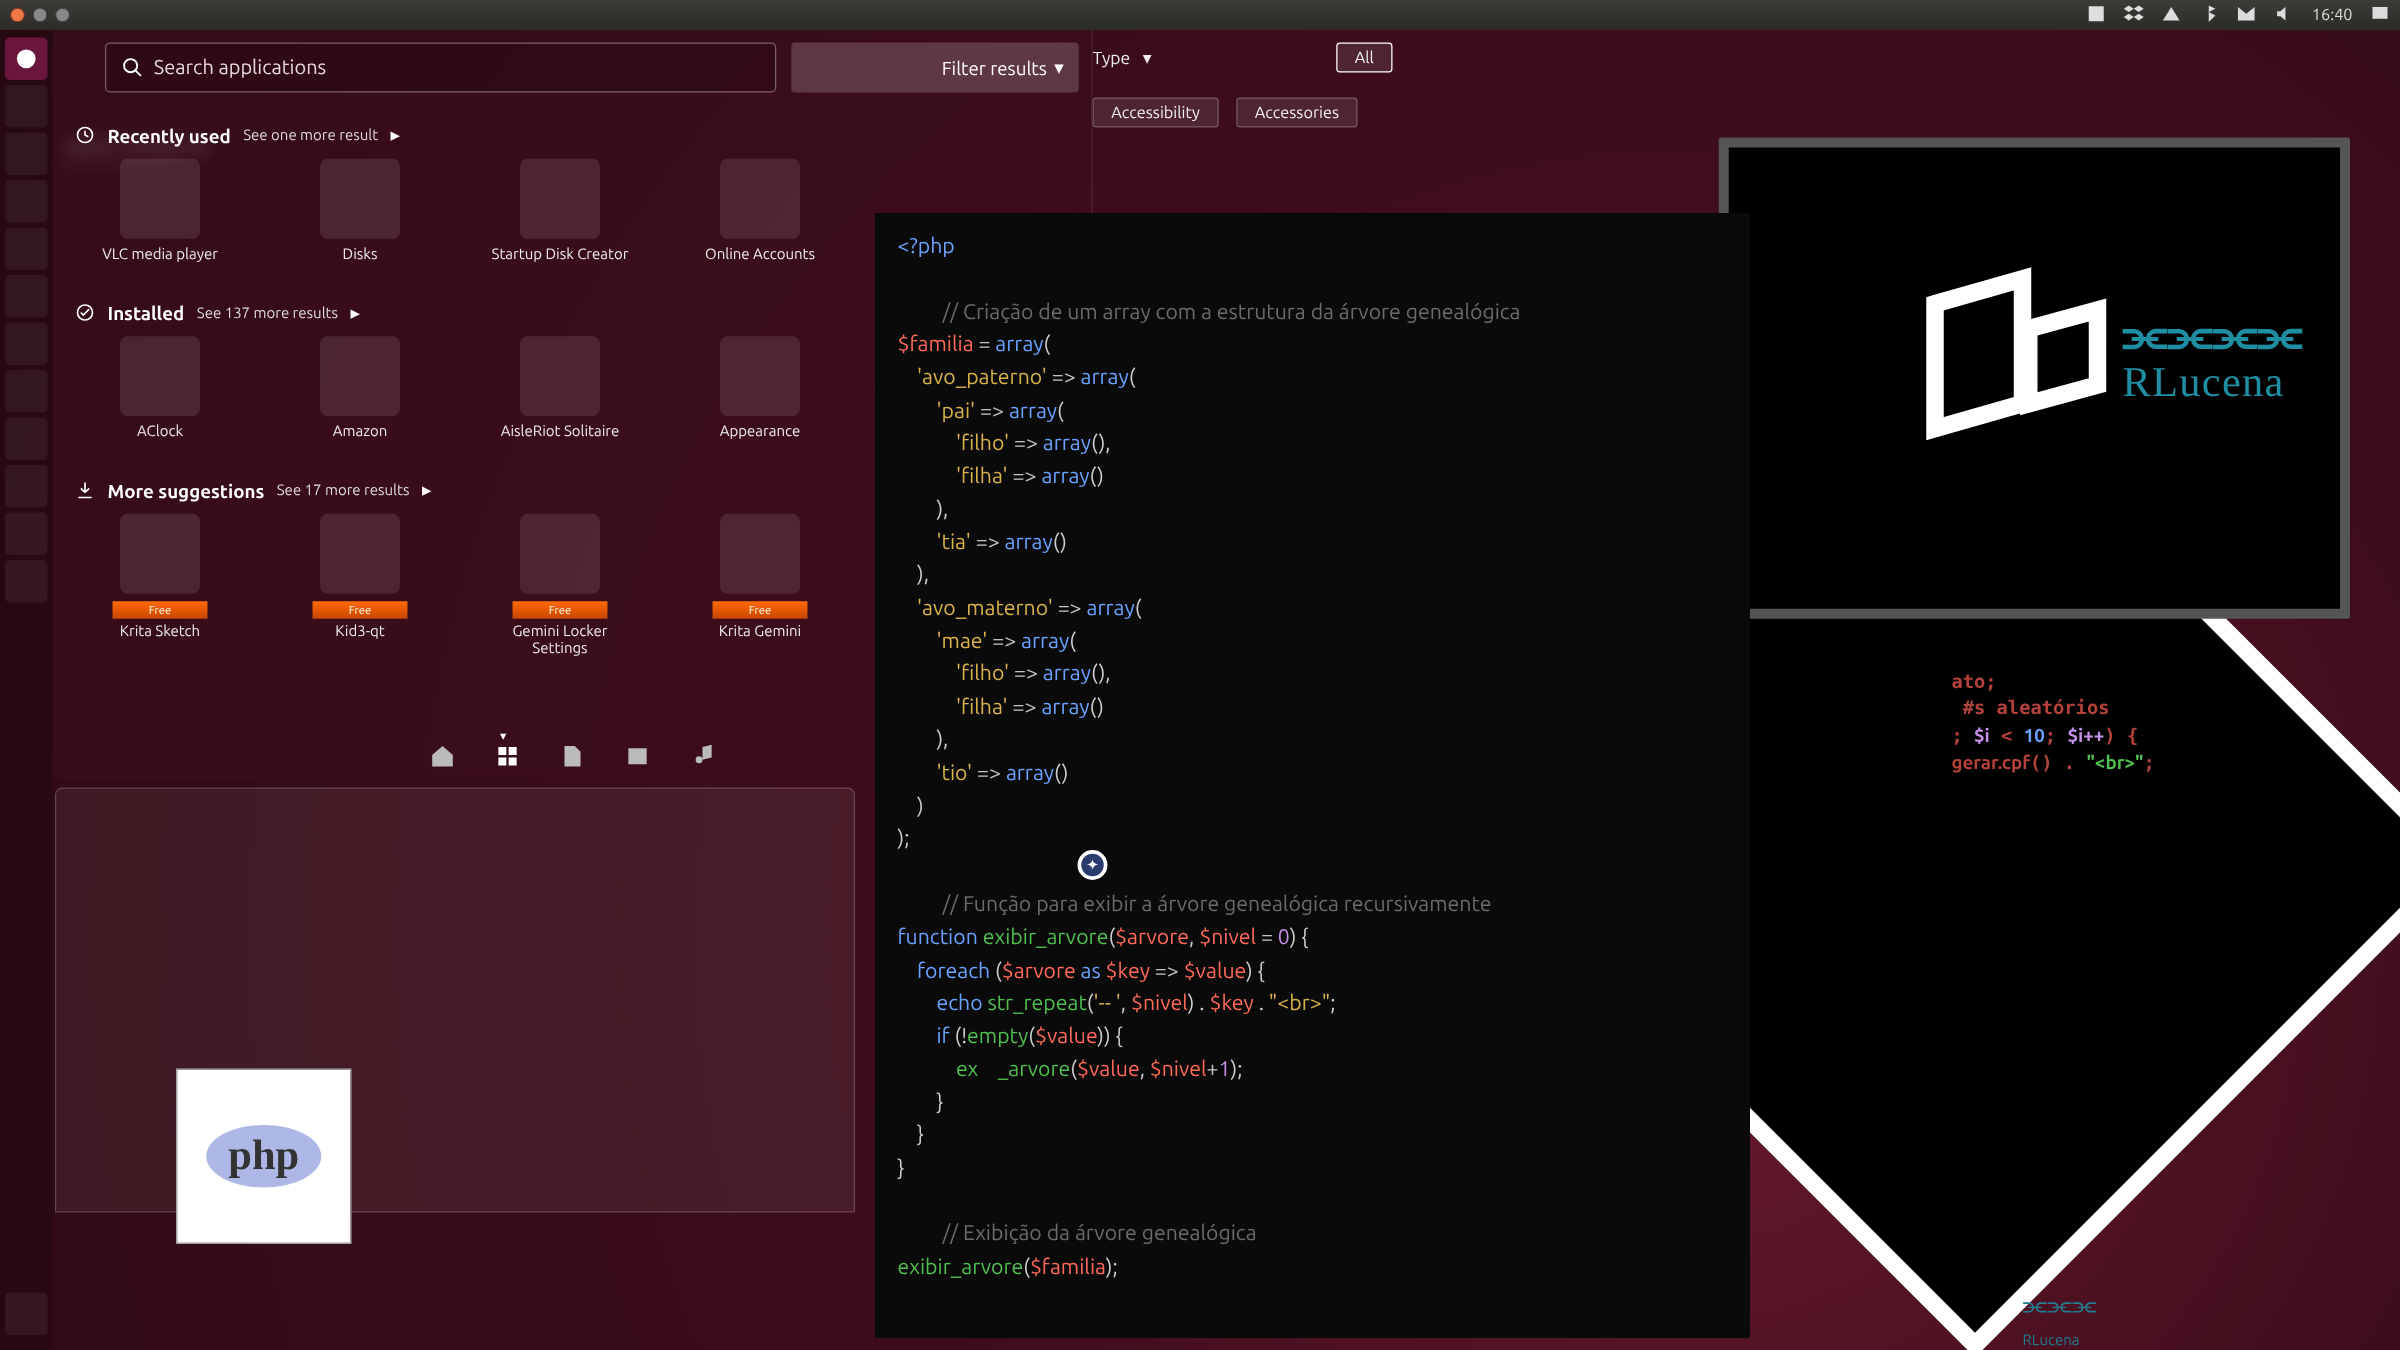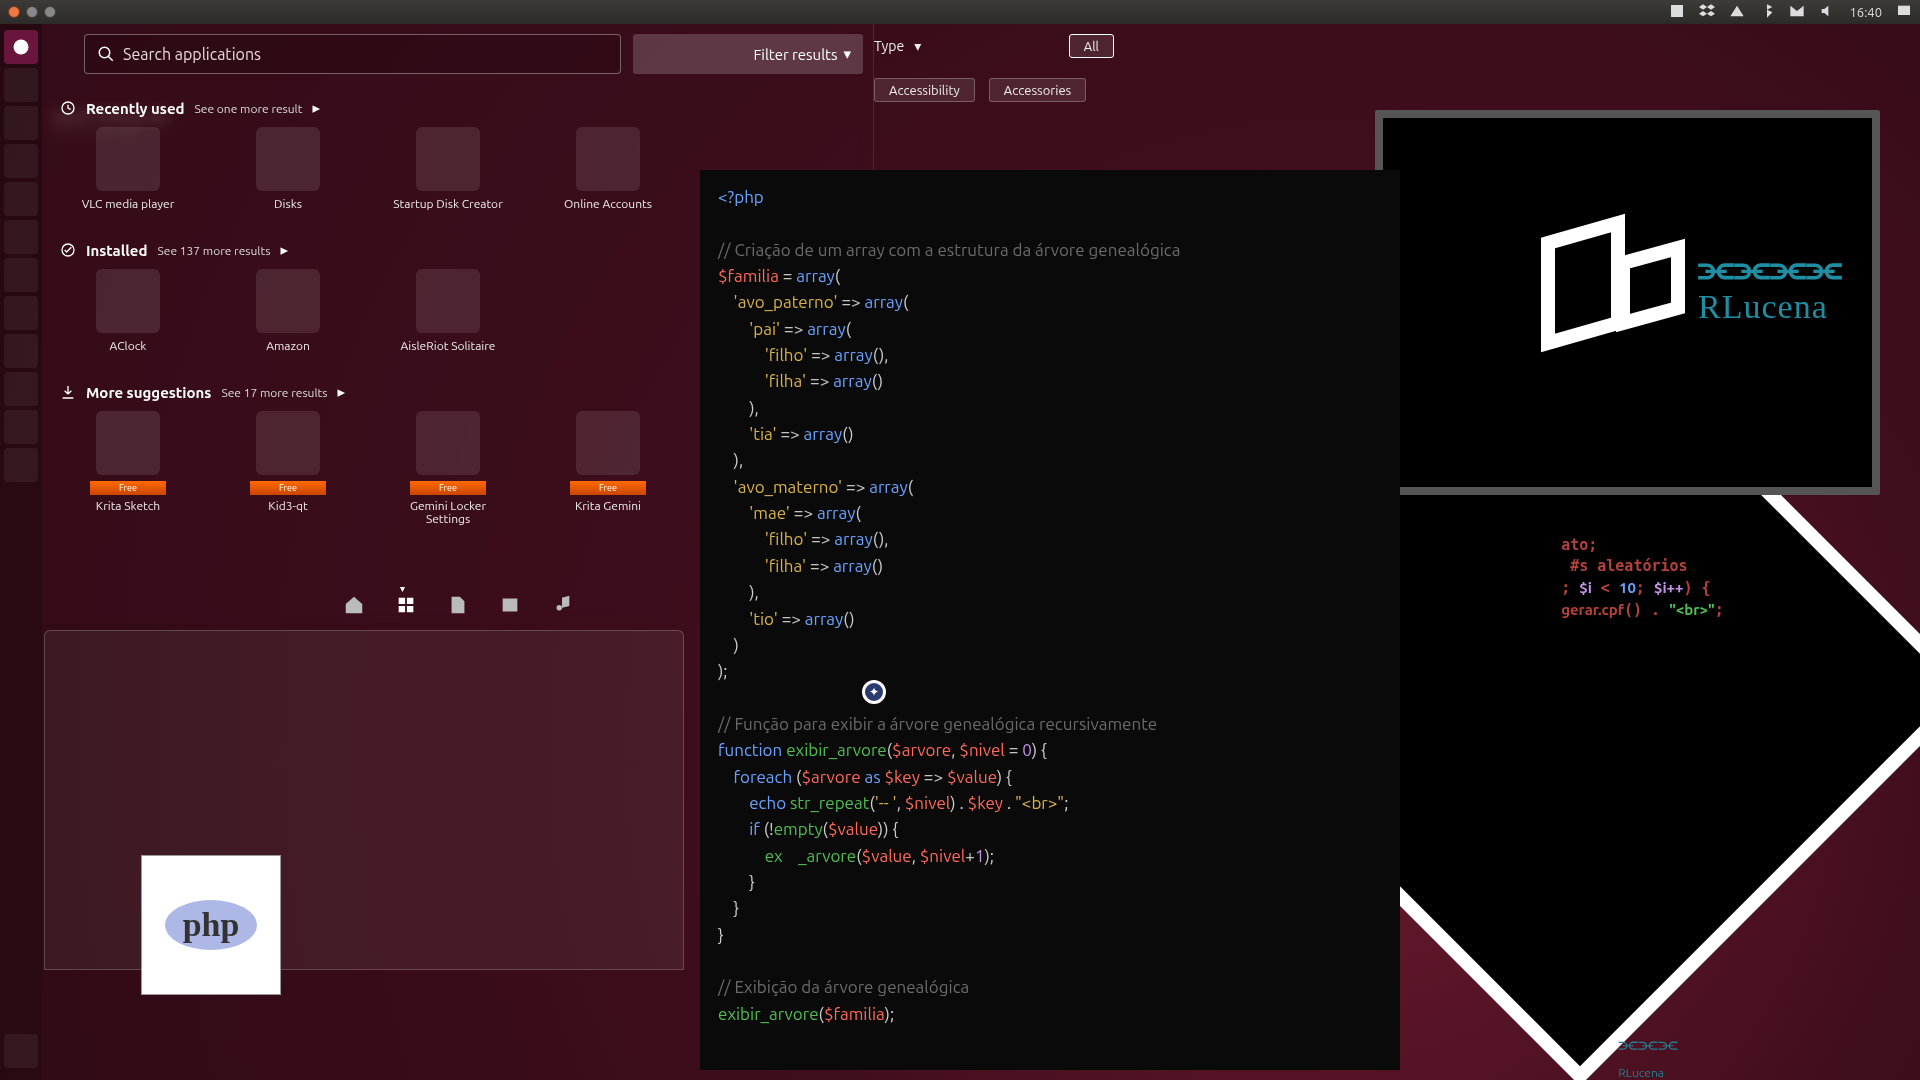--- a/index.html
+++ b/index.html
@@ -83,21 +83,21 @@
   }
   .php-logo{position:absolute;top:224px;left:96px;width:140px;height:140px;background:#fff;display:flex;align-items:center;justify-content:center;border:1px solid #999;}
   .php-logo span{font-family:serif;font-weight:900;font-size:34px;color:#333;background:#aeb8e6;border-radius:50%/50%;padding:6px 18px;}
 
   
   .code{
     position:absolute; top:170px; left:700px; width:700px; height:900px;
     background:#0a0a0a; padding:14px 18px; font-family:"DejaVu Sans Mono","Consolas",monospace;
     font-size:17px; line-height:1.55; color:#d0d0d0; white-space:pre; overflow:hidden;
   }
-  .c-cm{color:#6b6b6b;}
+  .c-cm{color:#6b6b6b;margin-left:36px;}
   .c-var{color:#ff6a5a;}
   .c-op{color:#c4c4c4;}
   .c-kw{color:#6aa3ff;}
   .c-fn{color:#4fbf4f;}
   .c-st{color:#d8b24a;}
   .c-pn{color:#cfcfcf;}
   .c-nm{color:#c792ea;}
   .cursor-dot{position:absolute;top:680px;left:862px;width:24px;height:24px;border-radius:50%;background:#2a3b6d;border:3px solid #fff;display:flex;align-items:center;justify-content:center;font-size:12px;}
 
   
@@ -240,20 +240,24 @@
           <div class="tile"></div>
           <div>AClock</div>
         </div>
         <div class="app">
           <div class="tile"></div>
           <div>Amazon</div>
         </div>
         <div class="app">
           <div class="tile"></div>
           <div>AisleRiot Solitaire</div>
+        </div>
+        <div class="app">
+          <div class="tile"></div>
+          <div>Appearance</div>
         </div>
       </div>
   </div>
 
   <div class="section">
     <div class="sec-head">
       <svg viewBox="0 0 24 24">
           <path d="M12 3v12m0 0l-5-5m5 5l5-5M4 21h16" stroke="#fff" stroke-width="2" fill="none"></path>
         </svg>
       <b>More suggestions</b>

